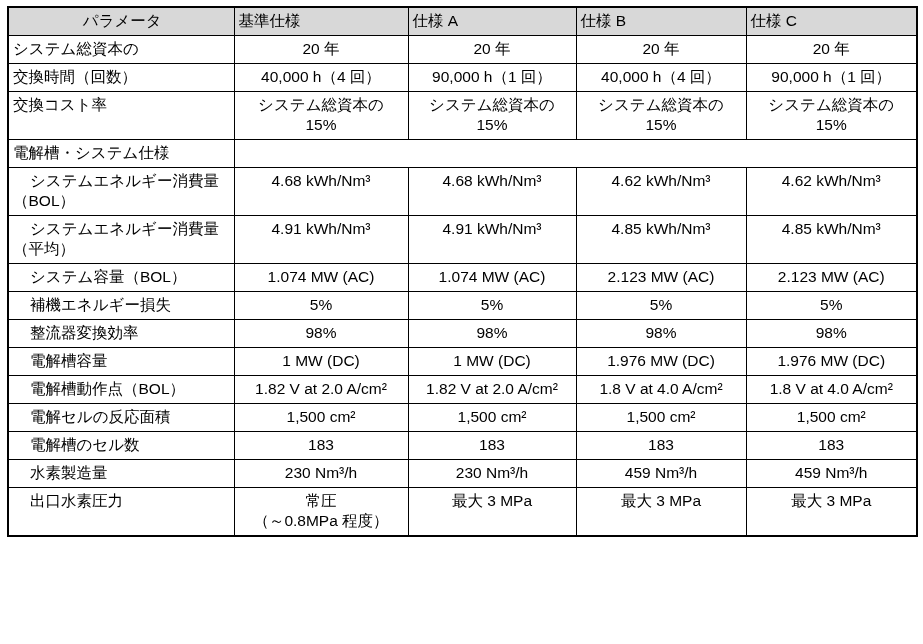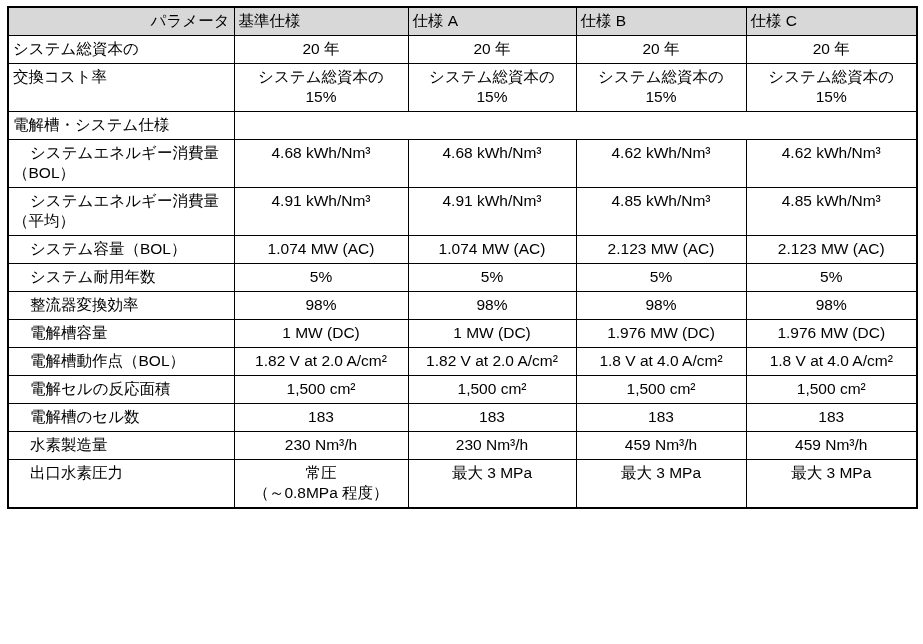--- a/index.html
+++ b/index.html
@@ -37,21 +37,21 @@
     font-weight: normal;
     white-space: pre-line;
     overflow: hidden;
   }
   table.spec-table thead th {
     background: #d8d8d8;
     text-align: left;
     height: 20px;
   }
   table.spec-table thead th.label {
-    text-align: right;
+    text-align: center;
     padding-left: 6px;
   }
   td.label {
     text-align: left;
     padding-left: 6px;
   }
   td.label.indent {
     text-indent: 17px;
     margin-left: 45px;
   }
@@ -85,20 +85,27 @@
     </thead>
     <tbody>
         <tr>
           <td class="label">システム総資本の</td>
           <td class="value">20 年</td>
           <td class="value">20 年</td>
           <td class="value">20 年</td>
           <td class="value">20 年</td>
         </tr>
         <tr>
+          <td class="label">交換時間（回数）</td>
+          <td class="value">40,000 h（4 回）</td>
+          <td class="value">90,000 h（1 回）</td>
+          <td class="value">40,000 h（4 回）</td>
+          <td class="value">90,000 h（1 回）</td>
+        </tr>
+        <tr>
           <td class="label">交換コスト率</td>
           <td class="value">システム総資本の
 15%</td>
           <td class="value">システム総資本の
 15%</td>
           <td class="value">システム総資本の
 15%</td>
           <td class="value">システム総資本の
 15%</td>
         </tr>
@@ -121,21 +128,21 @@
           <td class="value">4.85 kWh/Nm³</td>
         </tr>
         <tr>
           <td class="label indent">システム容量（BOL）</td>
           <td class="value">1.074 MW (AC)</td>
           <td class="value">1.074 MW (AC)</td>
           <td class="value">2.123 MW (AC)</td>
           <td class="value">2.123 MW (AC)</td>
         </tr>
         <tr>
-          <td class="label indent">システム耐用年数</td>
+          <td class="label indent">補機エネルギー損失</td>
           <td class="value">5%</td>
           <td class="value">5%</td>
           <td class="value">5%</td>
           <td class="value">5%</td>
         </tr>
         <tr>
           <td class="label indent">整流器変換効率</td>
           <td class="value">98%</td>
           <td class="value">98%</td>
           <td class="value">98%</td>

